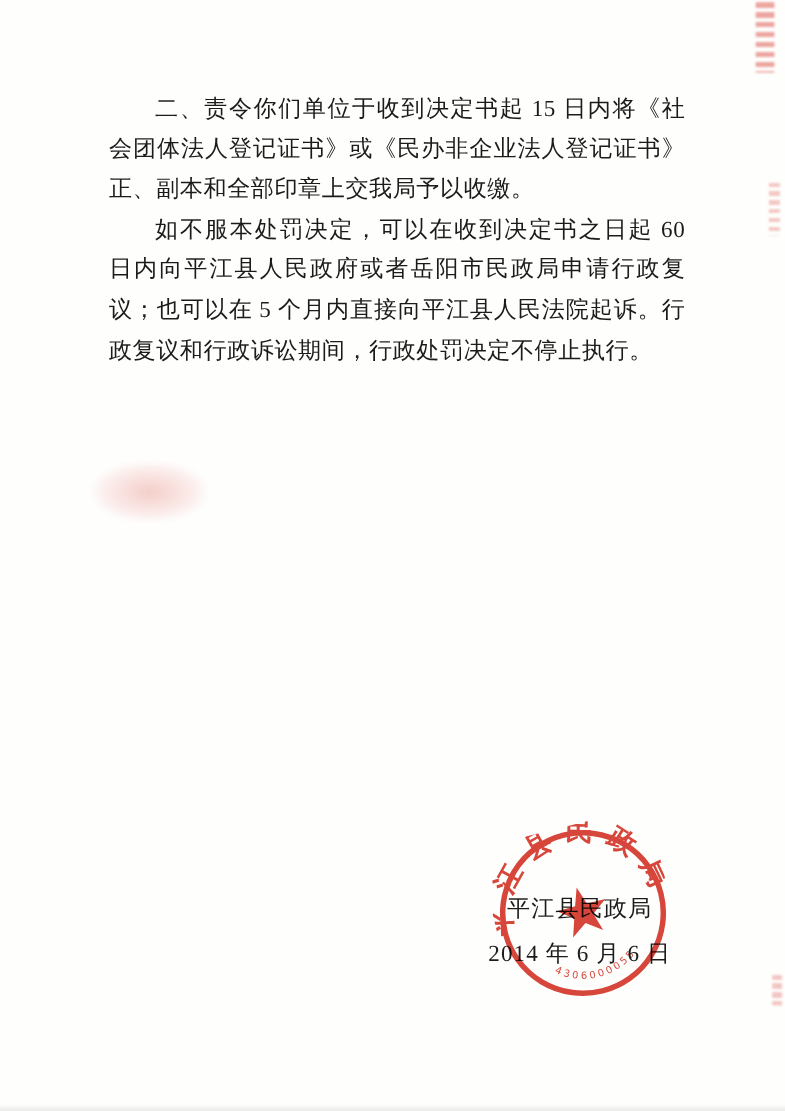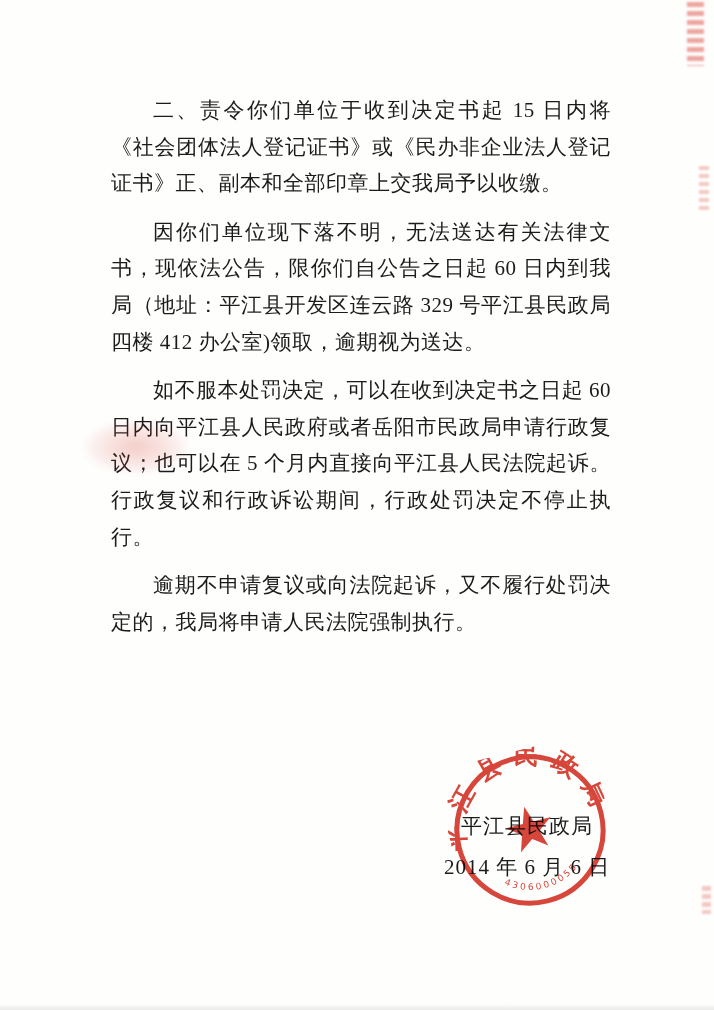--- a/index.html
+++ b/index.html
@@ -17,21 +17,21 @@
     color:#1b1b1b;
   }
   .content{
     position:absolute;
     left:99px;top:80px;width:524px;
     font-size:21px;
     line-height:36.6px;
     text-align:justify;
     letter-spacing:0.5px;
   }
-  .content p{margin:12px;text-indent:2em;}
+  .content p{margin:0;text-indent:2em;}
   .attachment{margin-top:44px;text-indent:2em;}
   .sig-block{
     position:absolute;
     left:437px;top:806px;width:180px;
     text-align:center;
     font-size:21px;
     line-height:41px;
     letter-spacing:1px;
     z-index:2;
   }
@@ -73,23 +73,21 @@
     pointer-events:none;
   }
 </style>
 </head>
 <body>
 
 <div class="page">
 
   <div class="content">
     <p>二、责令你们单位于收到决定书起 15 日内将《社会团体法人登记证书》或《民办非企业法人登记证书》正、副本和全部印章上交我局予以收缴。</p>
-    <p>因你们单位现下落不明，无法送达有关法律文书，现依法公告，限你们自公告之日起 60 日内到我局（地址：平江县开发区连云路 329 号平江县民政局四楼 412 办公室)领取，逾期视为送达。</p>
     <p>如不服本处罚决定，可以在收到决定书之日起 60 日内向平江县人民政府或者岳阳市民政局申请行政复议；也可以在 5 个月内直接向平江县人民法院起诉。行政复议和行政诉讼期间，行政处罚决定不停止执行。</p>
-    <p>逾期不申请复议或向法院起诉，又不履行处罚决定的，我局将申请人民法院强制执行。</p>
   </div>
 
   <div class="sig-block">
     <div>平江县民政局</div>
     <div>2014 年 6 月 6 日</div>
   </div>
 
   <div class="seal">
     <svg viewBox="0 0 160 160" xmlns="http://www.w3.org/2000/svg">
       <defs>

